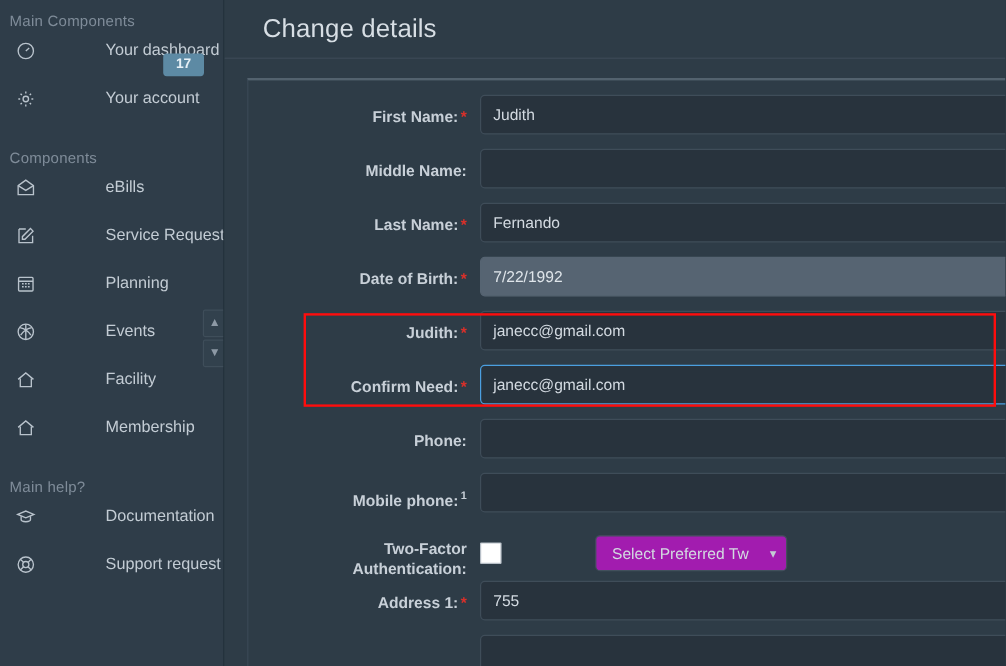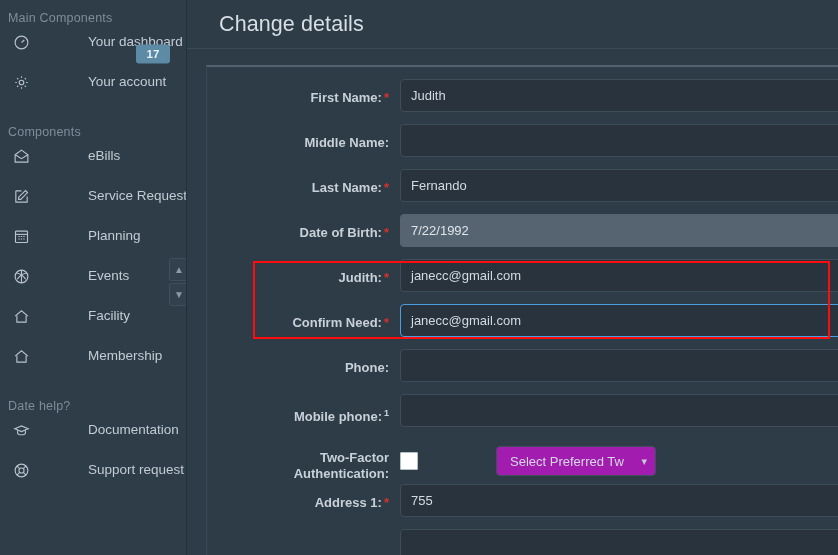--- a/index.html
+++ b/index.html
@@ -327,21 +327,21 @@
     <div class="nav-item">
       <span class="ico">
         <svg width="17" height="17" viewBox="0 0 24 24" fill="none" stroke="currentColor" stroke-width="1.6">
           <path d="M3 11.5 L12 4 L21 11.5"></path>
             <path d="M5.5 10.5V20h13v-9.5"></path>
         </svg>
       </span>
       <span class="label">Membership</span>
     </div>
 
-    <div class="nav-heading">Date help?</div>
+    <div class="nav-heading">Main help?</div>
 
     <div class="nav-item">
       <span class="ico">
         <svg width="17" height="17" viewBox="0 0 24 24" fill="none" stroke="currentColor" stroke-width="1.6">
           <path d="M2.5 9.5 L12 5.5 L21.5 9.5 L12 13.5 Z"></path>
             <path d="M6.5 11.5v4c0 1.4 2.5 2.5 5.5 2.5s5.5-1.1 5.5-2.5v-4"></path>
         </svg>
       </span>
       <span class="label">Documentation</span>
     </div>

